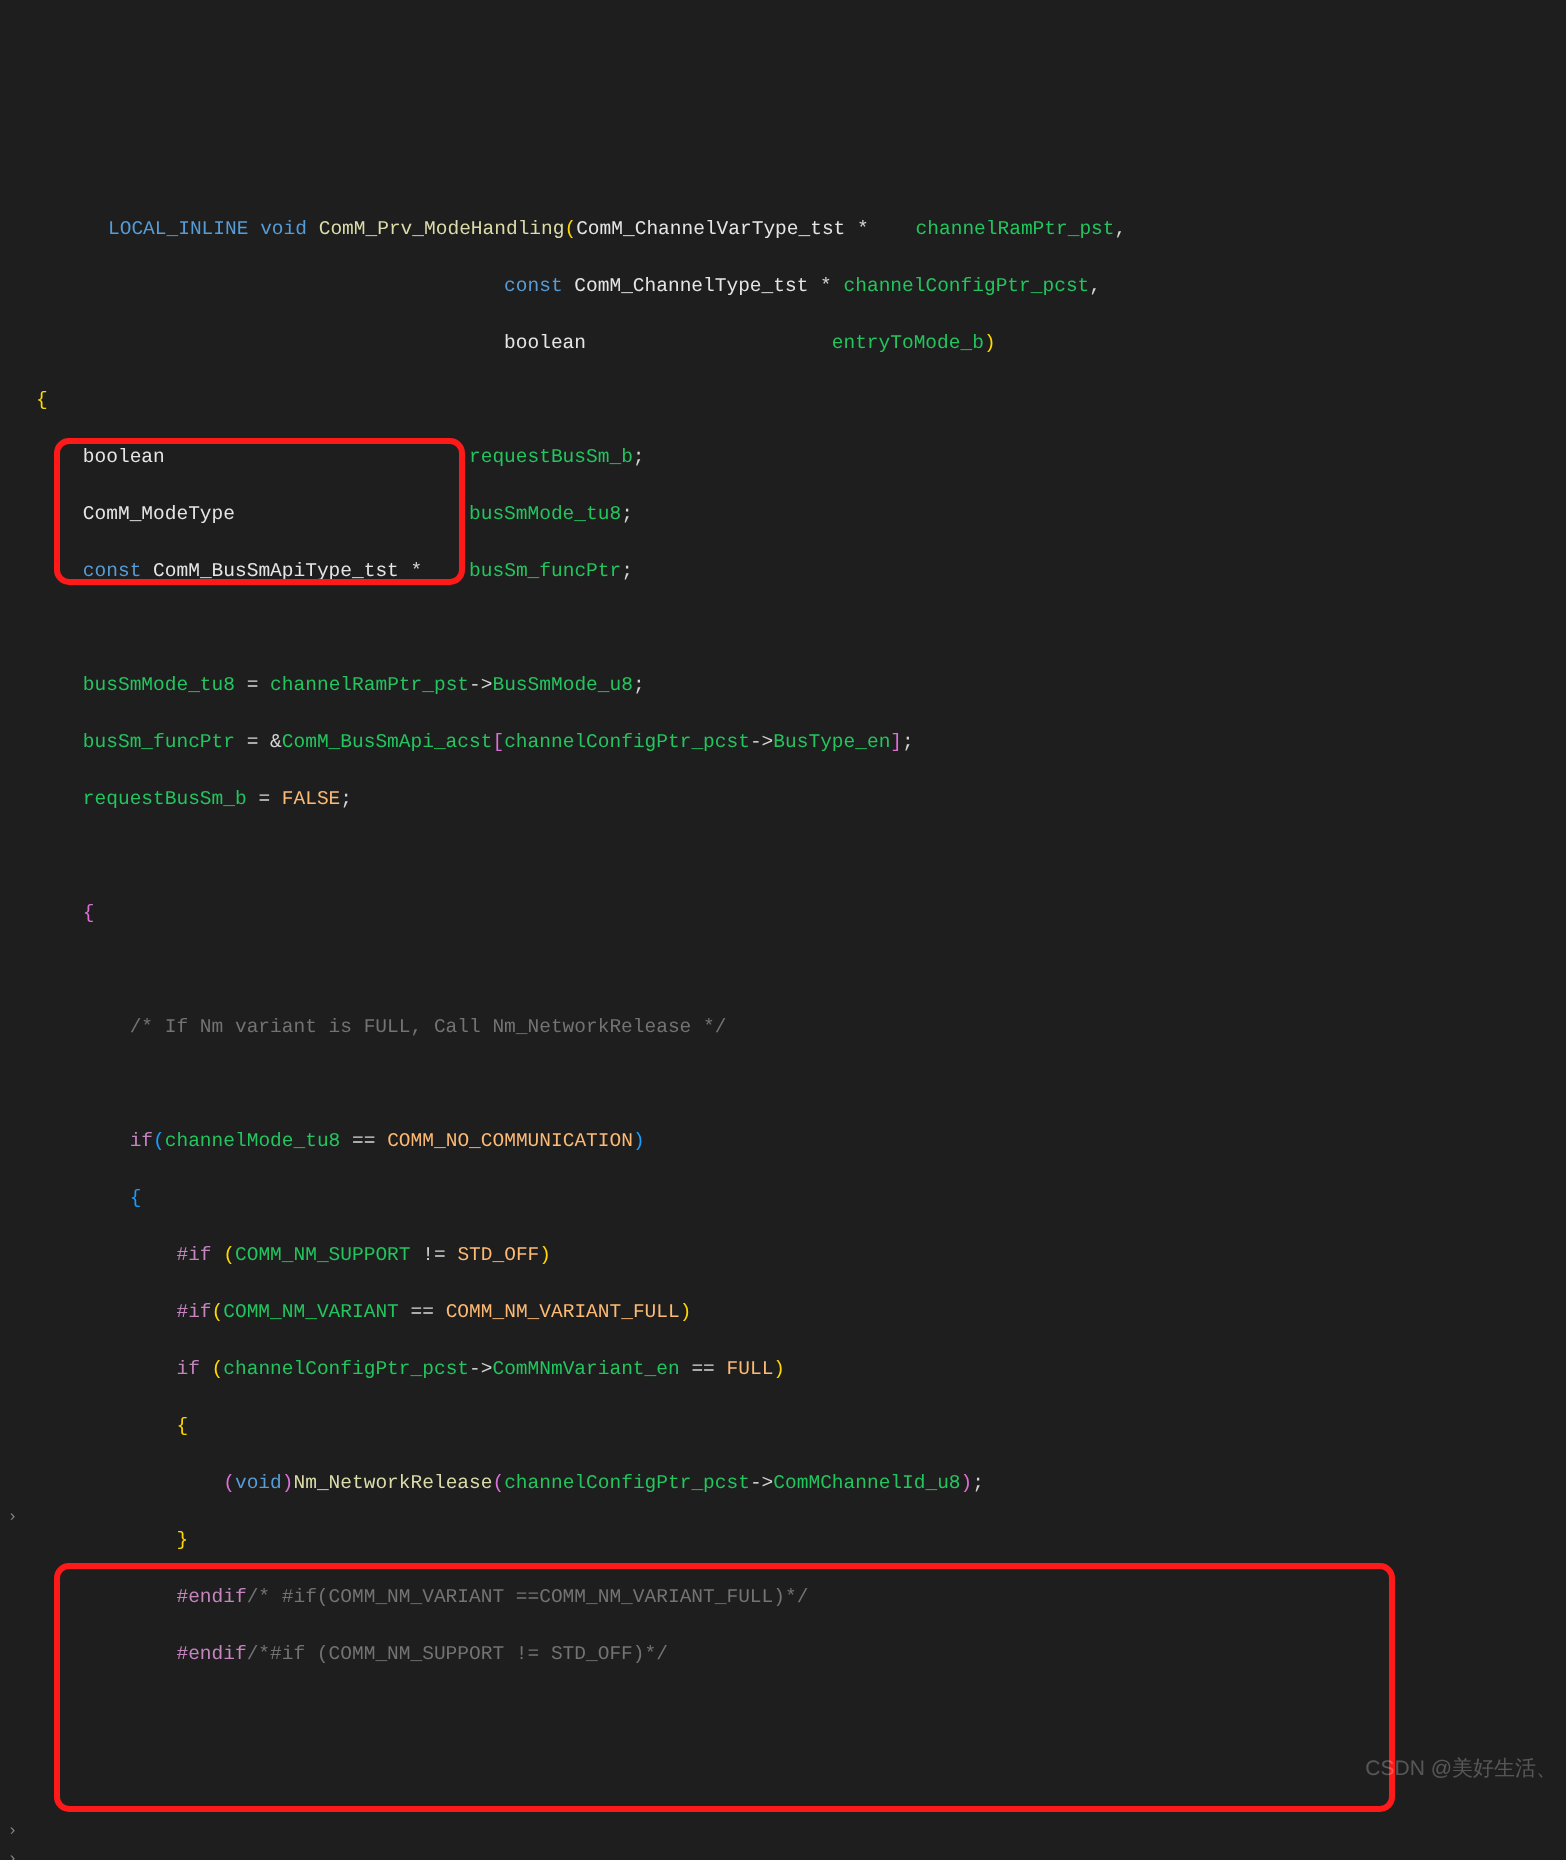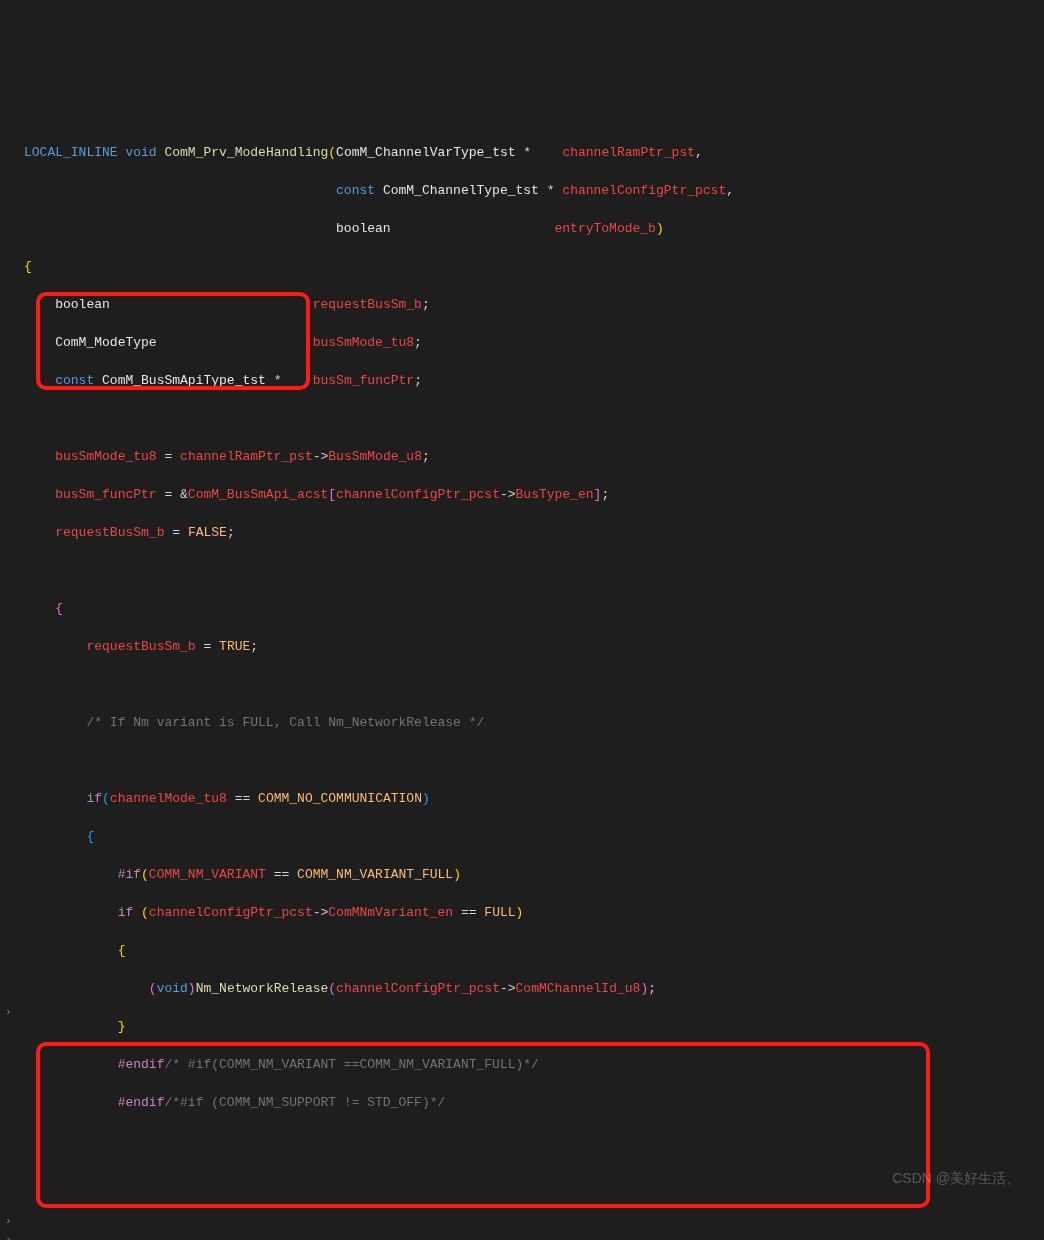--- a/index.html
+++ b/index.html
@@ -31,24 +31,24 @@
     left: 3px;
   }
   .code {
     margin-left: 18px;
     line-height: 19px;
   }
   .ln { display: block; min-height: 19px; }
 
   
   .t-kw     { color: #569cd6; }  
-  .t-macro  { color: #569cd6; }  
+  .t-macro  { color: #569cd6; margin-left: 48px; }  
   .t-type   { color: #e5e5e5; }  
   .t-func   { color: #dcdcaa; }  
-  .t-var    { color: #ef4444; }  
+  .t-var    { color: #22c55e; }  
   .t-enum   { color: #fdba74; }  
   .t-cmt    { color: #737373; }  
   .t-pp     { color: #c586c0; }  
   .t-punc   { color: #d4d4d4; }  
   .t-brace  { color: #ffd700; }  
   .t-bracep { color: #da70d6; }  
   .t-braceb { color: #179fff; }  
   .t-star   { color: #d4d4d4; }
 
   .red-box1 {
@@ -66,21 +66,21 @@
     border: 4px solid #ff1a1a;
     border-radius: 10px;
     left: 36px;
     top: 982px;
     width: 894px;
     height: 166px;
     pointer-events: none;
   }
   .watermark {
     position: absolute;
-    right: 24px;
+    right: 6px;
     bottom: 52px;
     color: rgba(255,255,255,0.25);
     font-family: sans-serif;
     font-size: 14px;
   }
 </style>
 </head>
 <body>
 
 
@@ -99,26 +99,26 @@
 <span class="ln"><span class="t-brace">{</span></span>
 <span class="ln">    <span class="t-type">boolean</span>                          <span class="t-var">requestBusSm_b</span><span class="t-punc">;</span></span>
 <span class="ln">    <span class="t-type">ComM_ModeType</span>                    <span class="t-var">busSmMode_tu8</span><span class="t-punc">;</span></span>
 <span class="ln">    <span class="t-kw">const</span> <span class="t-type">ComM_BusSmApiType_tst</span> <span class="t-star">*</span>    <span class="t-var">busSm_funcPtr</span><span class="t-punc">;</span></span>
 <span class="ln"></span>
 <span class="ln">    <span class="t-var">busSmMode_tu8</span> <span class="t-punc">=</span> <span class="t-var">channelRamPtr_pst</span><span class="t-punc">-&gt;</span><span class="t-var">BusSmMode_u8</span><span class="t-punc">;</span></span>
 <span class="ln">    <span class="t-var">busSm_funcPtr</span> <span class="t-punc">= &amp;</span><span class="t-var">ComM_BusSmApi_acst</span><span class="t-bracep">[</span><span class="t-var">channelConfigPtr_pcst</span><span class="t-punc">-&gt;</span><span class="t-var">BusType_en</span><span class="t-bracep">]</span><span class="t-punc">;</span></span>
 <span class="ln">    <span class="t-var">requestBusSm_b</span> <span class="t-punc">=</span> <span class="t-enum">FALSE</span><span class="t-punc">;</span></span>
 <span class="ln"></span>
 <span class="ln">    <span class="t-bracep">{</span></span>
-<span class="ln">        <span class="t-var">requestBusSm_b</span> <span class="t-punc">=</span> <span class="t-enum">TRUE</span><span class="t-punc">;</span></span>
 <span class="ln"></span>
 <span class="ln">        <span class="t-cmt">/* If Nm variant is FULL, Call Nm_NetworkRelease */</span></span>
 <span class="ln"></span>
 <span class="ln">        <span class="t-pp">if</span><span class="t-braceb">(</span><span class="t-var">channelMode_tu8</span> <span class="t-punc">==</span> <span class="t-enum">COMM_NO_COMMUNICATION</span><span class="t-braceb">)</span></span>
 <span class="ln">        <span class="t-braceb">{</span></span>
+<span class="ln">            <span class="t-pp">#if</span> <span class="t-brace">(</span><span class="t-var">COMM_NM_SUPPORT</span> <span class="t-punc">!=</span> <span class="t-enum">STD_OFF</span><span class="t-brace">)</span></span>
 <span class="ln">            <span class="t-pp">#if</span><span class="t-brace">(</span><span class="t-var">COMM_NM_VARIANT</span> <span class="t-punc">==</span> <span class="t-enum">COMM_NM_VARIANT_FULL</span><span class="t-brace">)</span></span>
 <span class="ln">            <span class="t-pp">if</span> <span class="t-brace">(</span><span class="t-var">channelConfigPtr_pcst</span><span class="t-punc">-&gt;</span><span class="t-var">ComMNmVariant_en</span> <span class="t-punc">==</span> <span class="t-enum">FULL</span><span class="t-brace">)</span></span>
 <span class="ln">            <span class="t-brace">{</span></span>
 <span class="ln">                <span class="t-bracep">(</span><span class="t-kw">void</span><span class="t-bracep">)</span><span class="t-func">Nm_NetworkRelease</span><span class="t-bracep">(</span><span class="t-var">channelConfigPtr_pcst</span><span class="t-punc">-&gt;</span><span class="t-var">ComMChannelId_u8</span><span class="t-bracep">)</span><span class="t-punc">;</span></span>
 <span class="ln">            <span class="t-brace">}</span></span>
 <span class="ln">            <span class="t-pp">#endif</span><span class="t-cmt">/* #if(COMM_NM_VARIANT ==COMM_NM_VARIANT_FULL)*/</span></span>
 <span class="ln">            <span class="t-pp">#endif</span><span class="t-cmt">/*#if (COMM_NM_SUPPORT != STD_OFF)*/</span></span>
 
 
 

